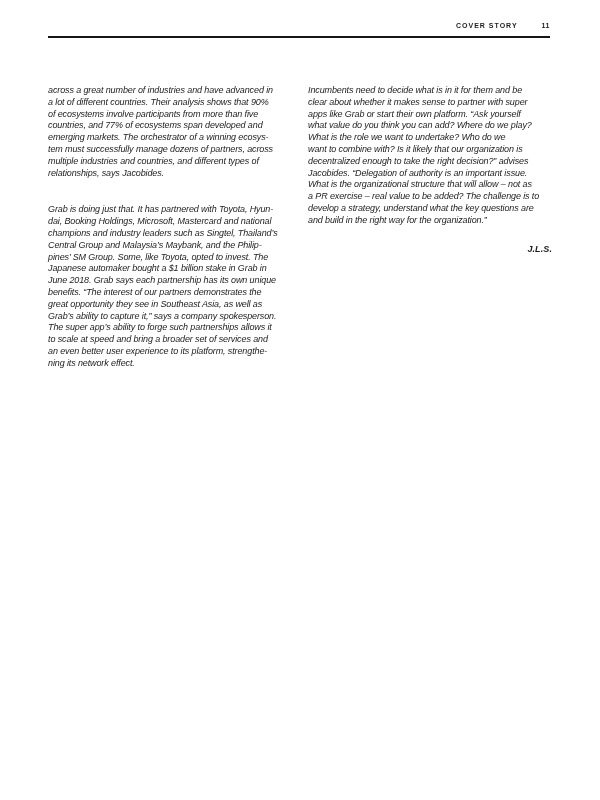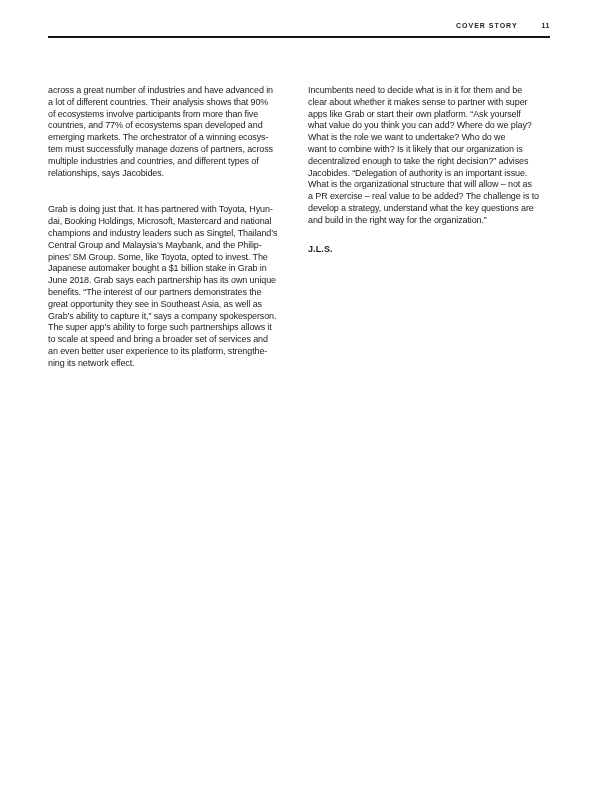--- a/index.html
+++ b/index.html
@@ -45,36 +45,38 @@
   .columns {
     position: absolute;
     top: 85px;
     left: 48px;
     width: 504px;
     display: flex;
     gap: 16px;
   }
   .col {
     width: 244px;
+    font-style: italic;
   }
   .col p {
     margin: 0;
     font-size: 9px;
     line-height: 11.8px;
     letter-spacing: -0.12px;
     color: #1c1c1c;
     white-space: pre;
   }
   .col p + p {
     margin-top: 25px;
   }
   .byline {
     font-weight: bold;
     margin-top: 17px !important;
     letter-spacing: 0.1px !important;
+    text-align: right;
   }
 </style>
 </head>
 <body>
 
 <div class="page">
 
   <div class="header">
     <span class="section-label">COVER STORY</span>
     <span class="page-number">11</span>

